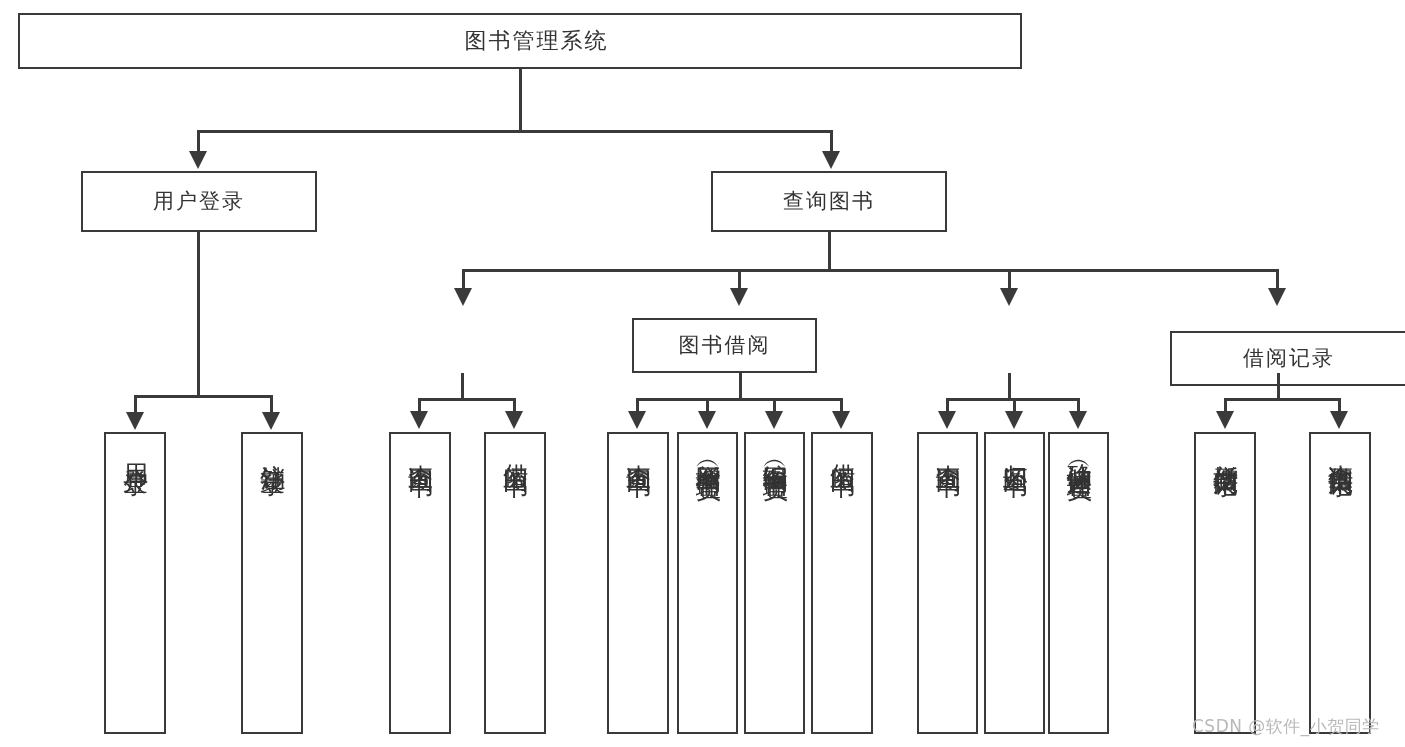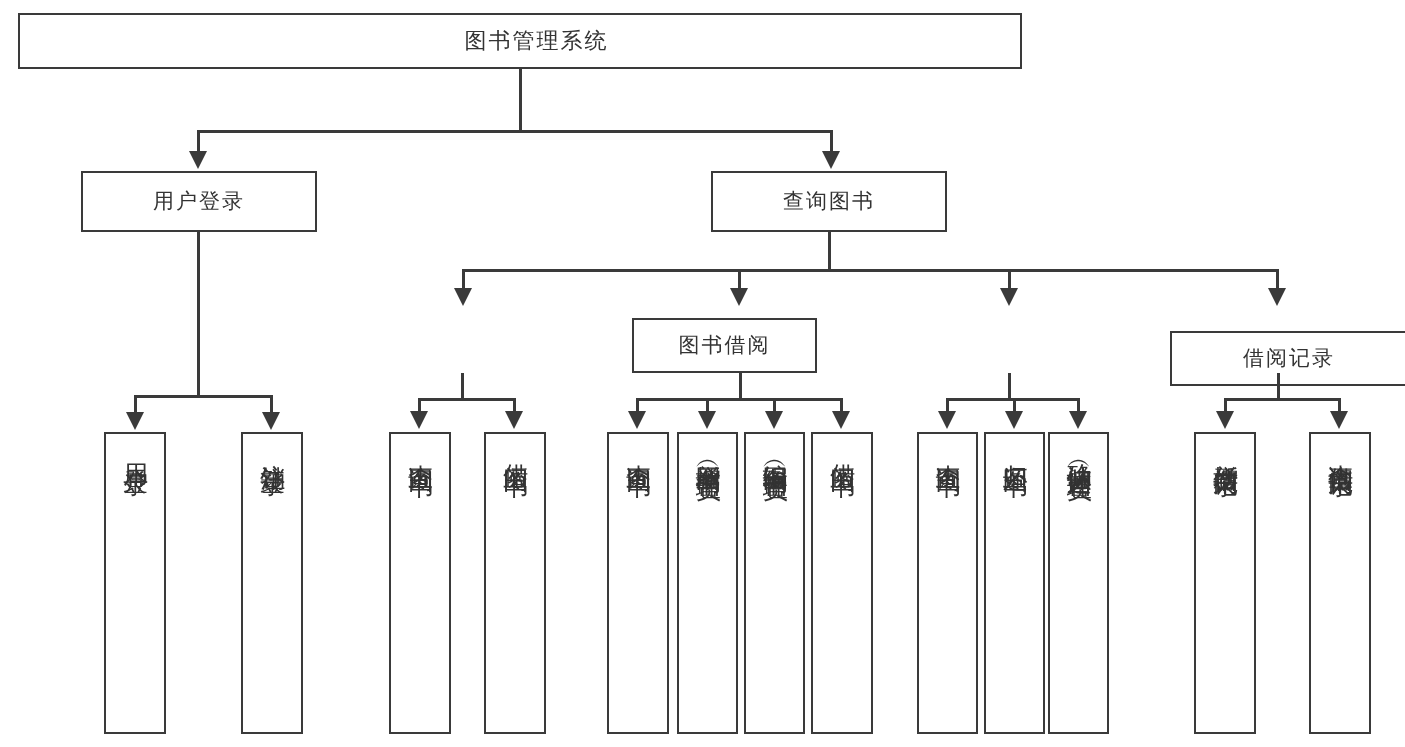--- a/index.html
+++ b/index.html
@@ -199,14 +199,15 @@
     <span class="label">确认归还（管理员）</span>
   </div>
 
   <div class="node v tall" style="left:1194px;top:432px;width:62px;height:302px;">
     <span class="label">新增借阅记录</span>
   </div>
   <div class="node v tall" style="left:1309px;top:432px;width:62px;height:302px;">
     <span class="label">查询借阅记录</span>
   </div>
 
+  <div id="watermark" style="left:1192px;top:715px;">CSDN @软件_小贺同学</div>
 
 </div>
 
 </body></html>

